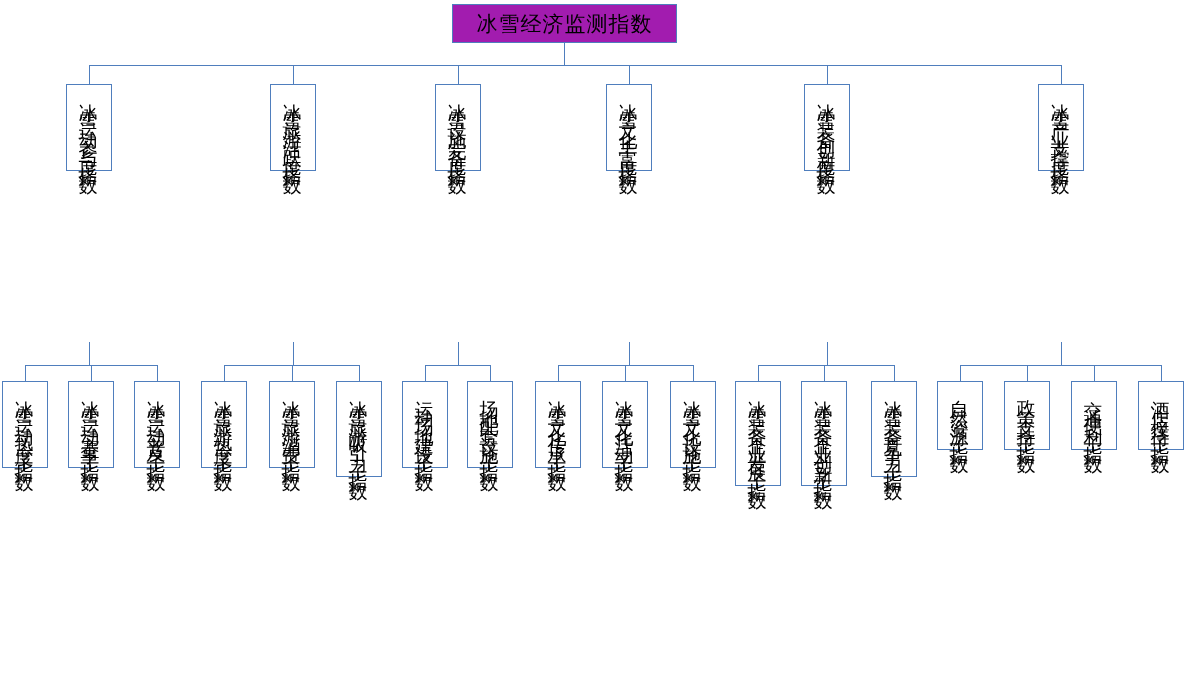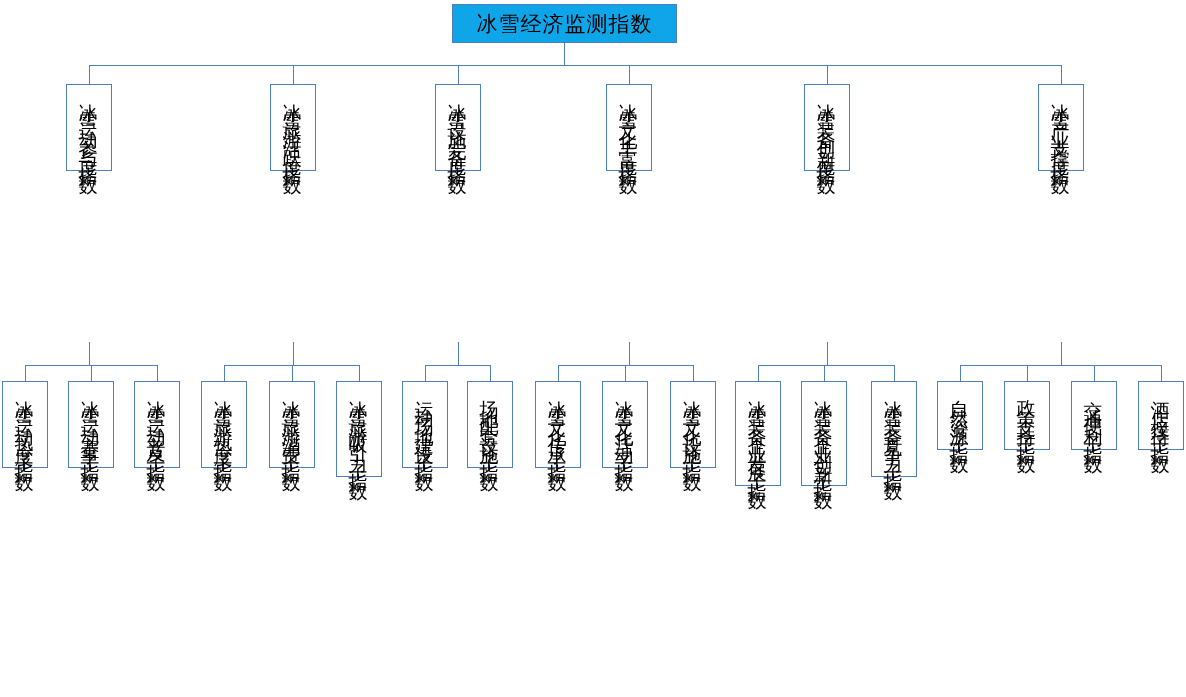--- a/index.html
+++ b/index.html
@@ -4,21 +4,21 @@
 <style>
   :root { --line:#4f7ebd; --border:#4f7ebd; --text:#000000; --bg:#ffffff; }
   html,body { margin:0; padding:0; background:#fff; }
   #canvas {
     position:relative; width:1186px; height:697px; background:var(--bg);
     font-family:"DejaVu Sans","Liberation Sans",sans-serif; color:var(--text);
     overflow:hidden;
   }
   .rootbox {
     position:absolute; left:452px; top:4px; width:225px; height:39px;
-    box-sizing:border-box; border:1.5px solid var(--border); background:#0ea5e9;
+    box-sizing:border-box; border:1.5px solid var(--border); background:#a21caf;
     display:flex; align-items:center; justify-content:center;
     font-size:21px; letter-spacing:1px; white-space:nowrap;
   }
   .vbox {
     position:absolute; width:46px; box-sizing:border-box;
     border:1.5px solid var(--border); background:#fff;
     writing-mode:vertical-lr; text-orientation:upright;
     font-size:19px; line-height:43px; letter-spacing:0.48em;
     padding-top:3px; text-align:left;
   }

